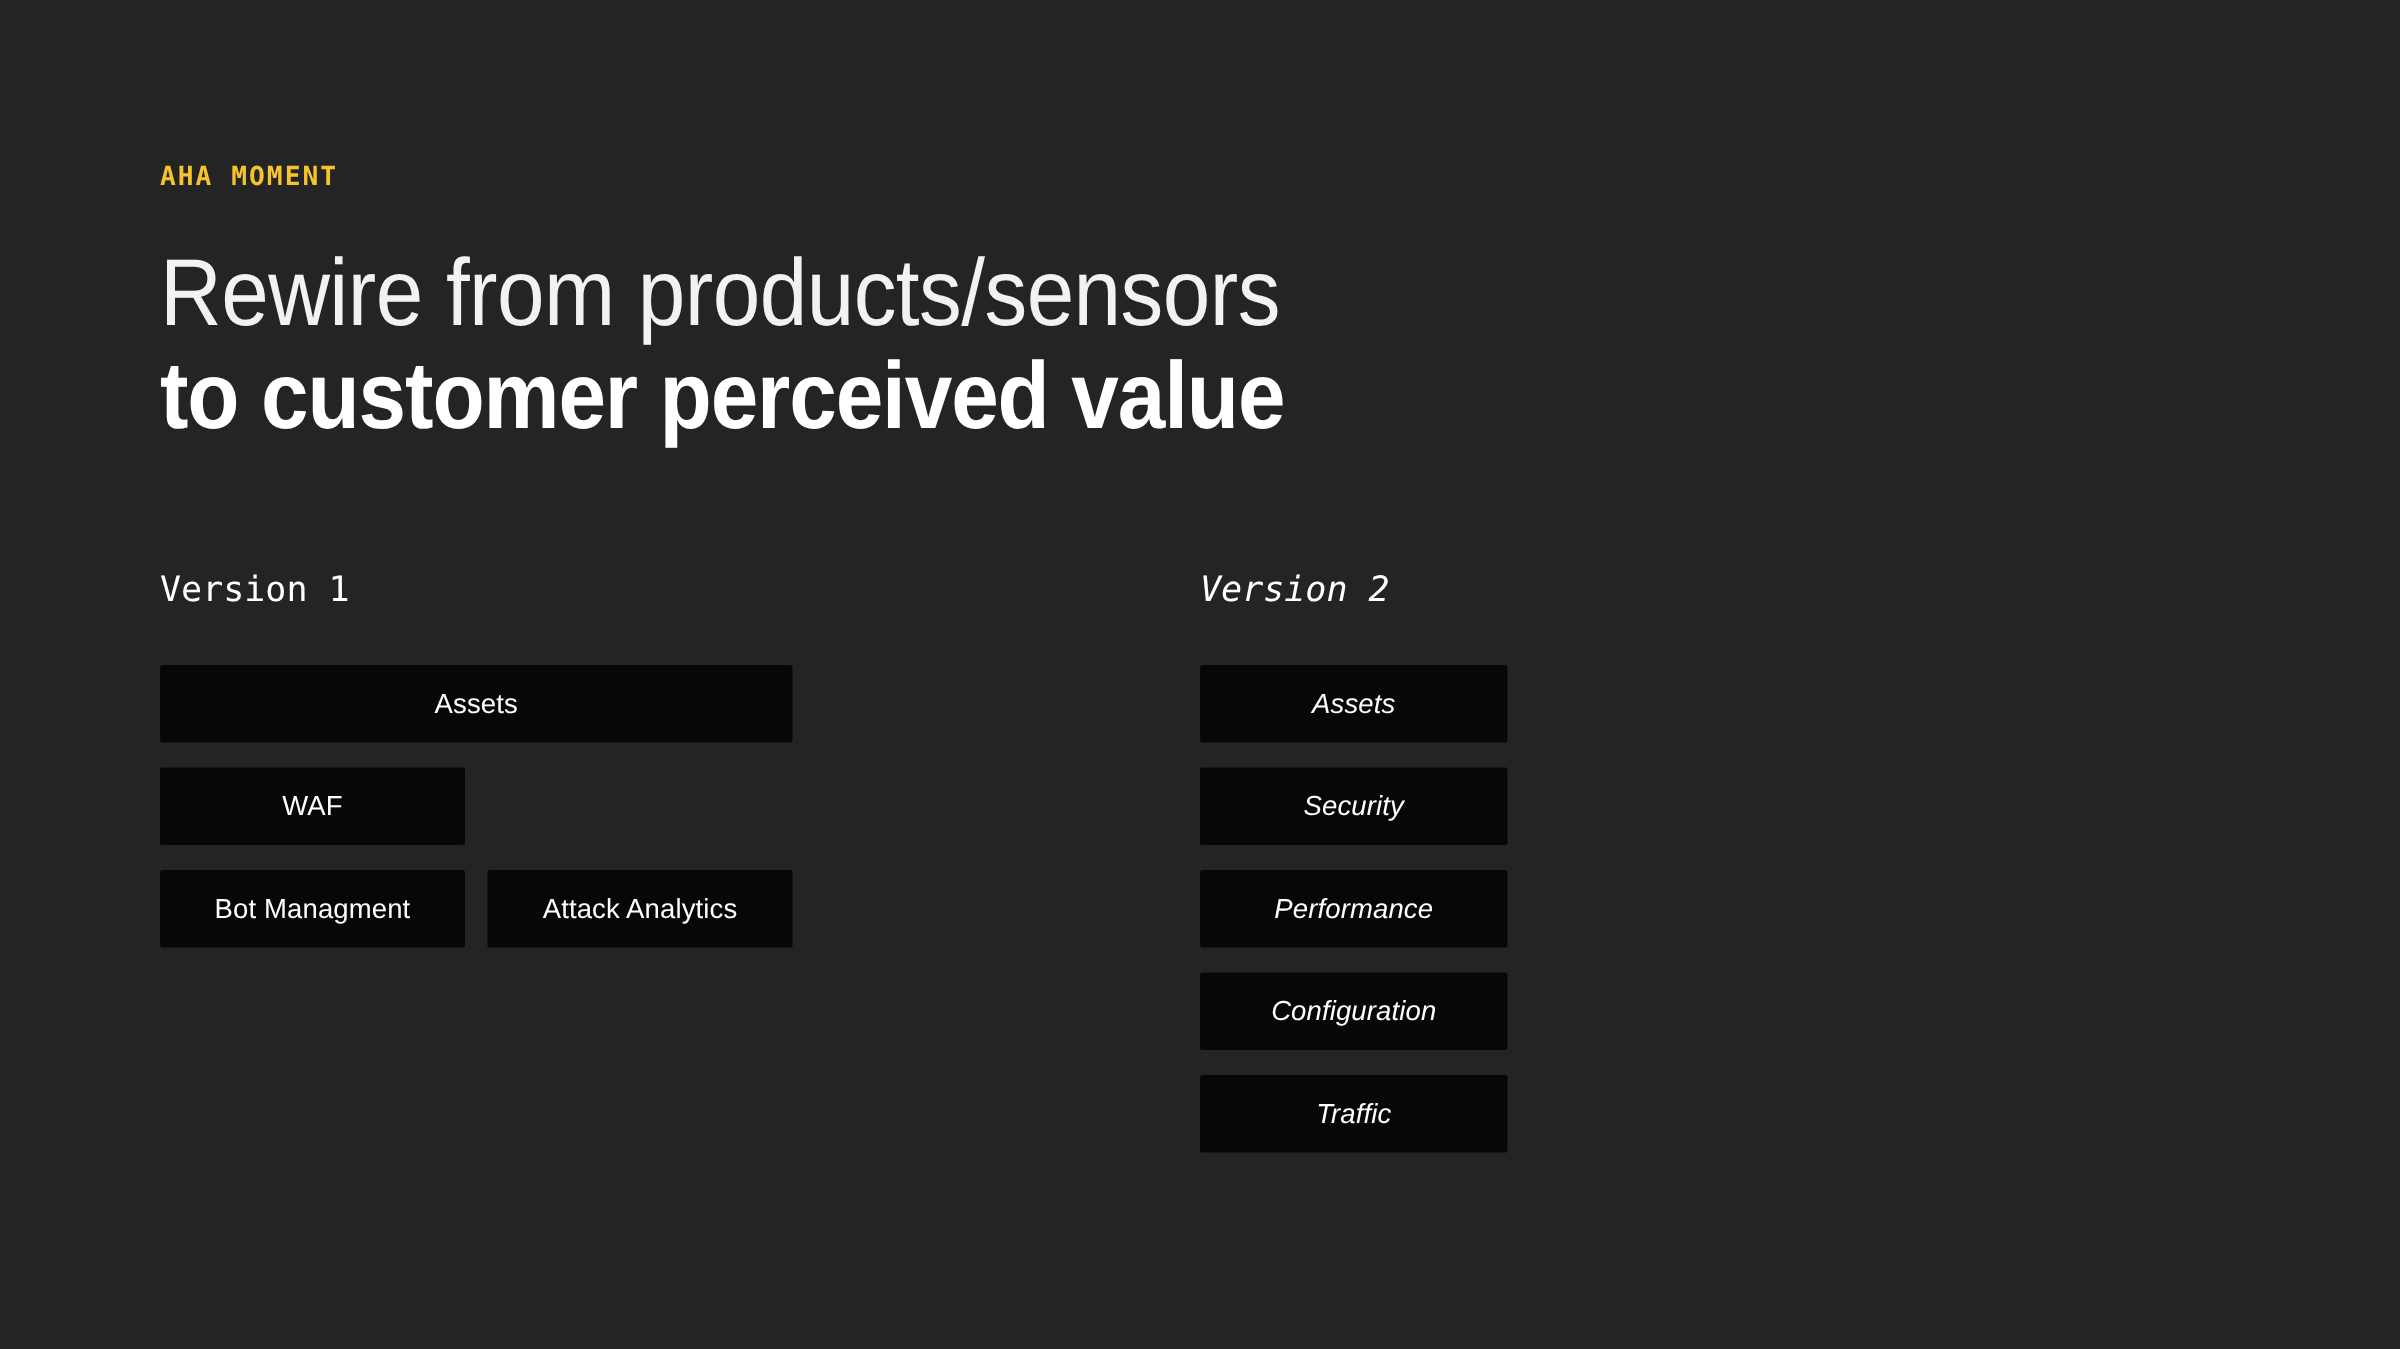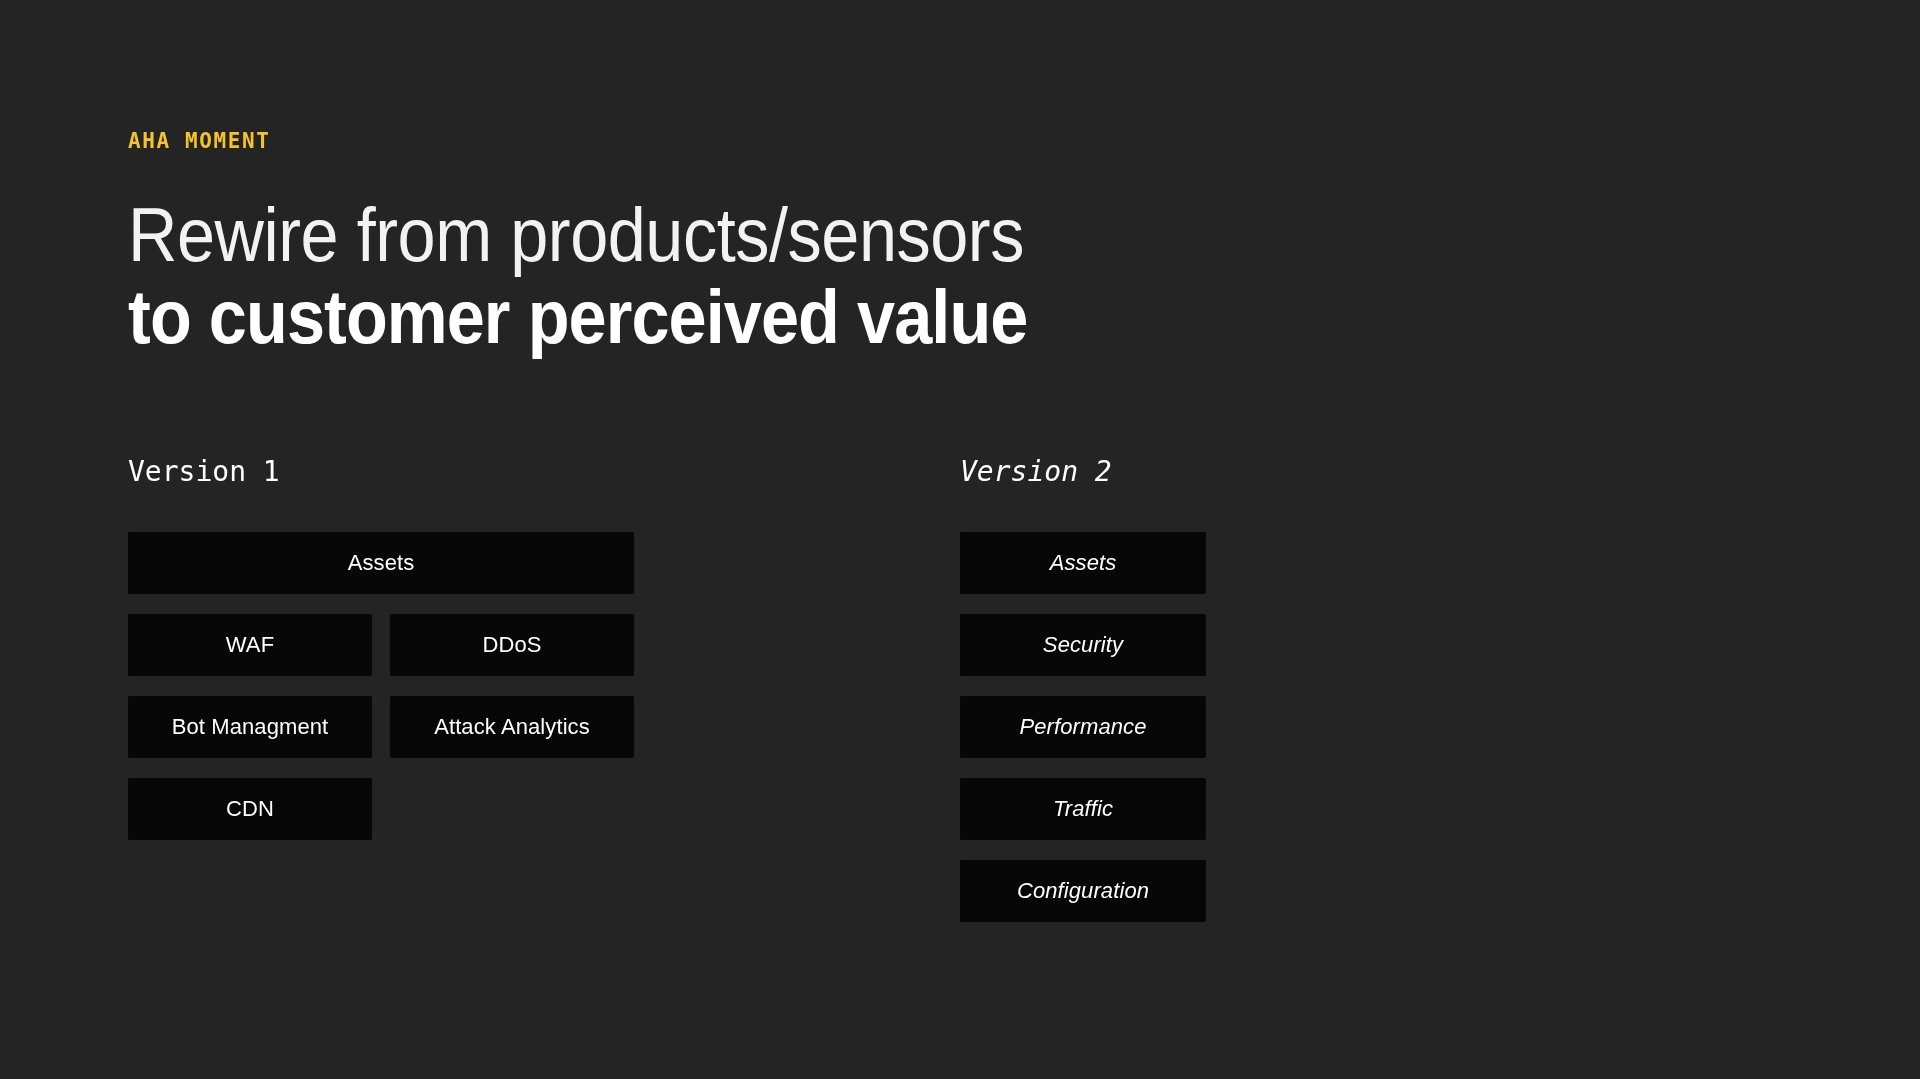--- a/index.html
+++ b/index.html
@@ -147,30 +147,28 @@
     <div class="column v1">
       <div class="column-title">Version 1</div>
       <div class="btn-rows">
 
         <div class="btn-row">
           <div class="chip full">Assets</div>
         </div>
 
         <div class="btn-row">
           <div class="chip half">WAF</div>
-          <div class="chip half">DDoS</div>
         </div>
 
         <div class="btn-row">
           <div class="chip half">Bot Managment</div>
           <div class="chip half">Attack Analytics</div>
         </div>
 
         <div class="btn-row">
-          <div class="chip half">CDN</div>
         </div>
 
       </div>
     </div>
 
     <div class="column v2">
       <div class="column-title">Version 2</div>
       <div class="btn-rows">
 
         <div class="btn-row">
@@ -179,24 +177,24 @@
 
         <div class="btn-row">
           <div class="chip v2">Security</div>
         </div>
 
         <div class="btn-row">
           <div class="chip v2">Performance</div>
         </div>
 
         <div class="btn-row">
+          <div class="chip v2">Configuration</div>
+        </div>
+
+        <div class="btn-row">
           <div class="chip v2">Traffic</div>
-        </div>
-
-        <div class="btn-row">
-          <div class="chip v2">Configuration</div>
         </div>
 
       </div>
     </div>
 
   </div>
 </div>
 
 </body></html>

